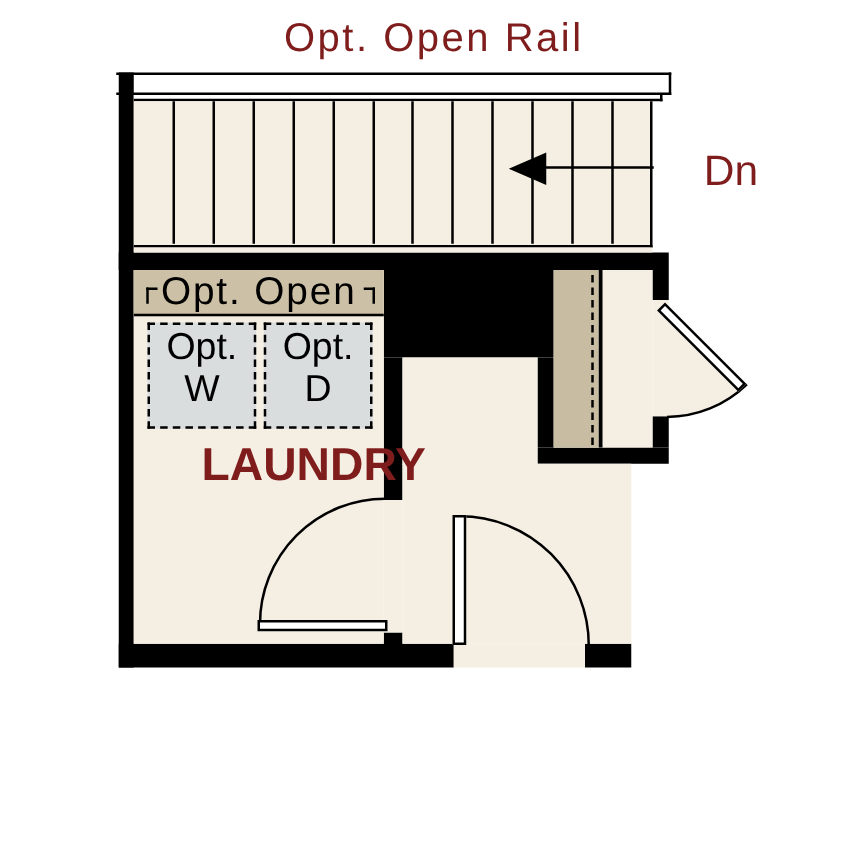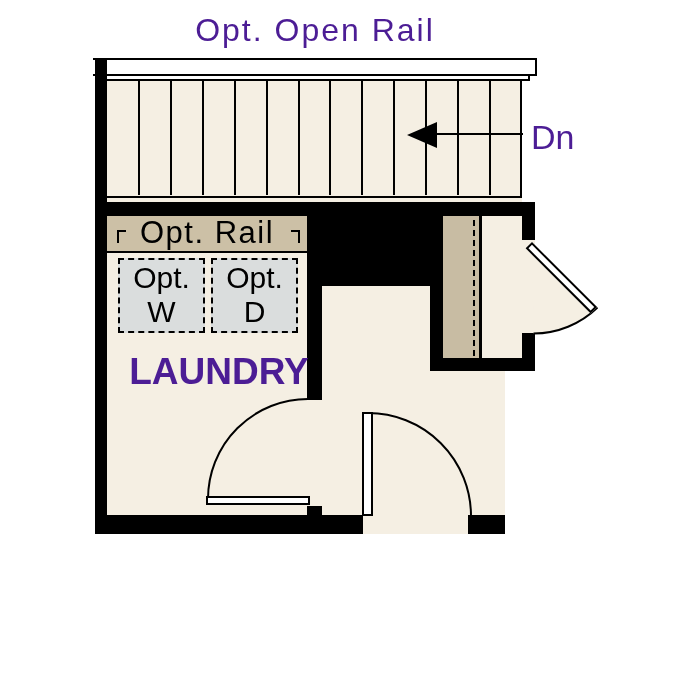--- a/index.html
+++ b/index.html
@@ -1,21 +1,21 @@
 <!DOCTYPE html>
 <html style="--wall: #000000; --floor: #F5EFE3; --cabinet: #CCC0A6; --closet-shelf: #C8BCA3; --appliance: #DADDDD; --background: #FFFFFF;"><head>
 <meta charset="utf-8">
 <style>
   html,body{margin:0;padding:0;background:#fff;}
   #plan{position:relative;width:687px;height:687px;background:var(--background,#fff);
         font-family:"Liberation Sans","DejaVu Sans",sans-serif;overflow:hidden;}
   #plan div{position:absolute;box-sizing:border-box;}
   .wall{background:var(--wall,#000);}
   .floor{background:var(--floor,#F5EFE3);}
-  .lbl{color:#4c1d95;white-space:nowrap;}
+  .lbl{color:#7f1d1d;white-space:nowrap;margin-left:32px;}
 
   
   .rail-band1{left:93px;top:58px;width:444px;height:18px;background:#fff;
       border-top:2.5px solid #000;border-bottom:2.5px solid #000;border-right:2px solid #000;}
   .rail-band2{left:107px;top:76px;width:423px;height:5px;background:#fff;
       border-bottom:2px solid #000;border-right:2px solid #000;}
   .treads{left:107px;top:81px;width:415px;height:117px;background:var(--floor,#F5EFE3);
       border-bottom:2.5px solid #000;border-right:2.5px solid #000;}
   .tread-line{position:absolute;top:0;width:2px;height:114px;background:#000;}
   .treads-gap{left:107px;top:198px;width:415px;height:4px;}
@@ -51,21 +51,21 @@
   .shelf-line{left:479px;top:216px;width:2.5px;height:142px;background:#000;}
 
   
   .cabs{left:107px;top:216px;width:200px;height:37px;background:var(--cabinet,#CCC0A6);
       border-bottom:2.5px solid #000;text-align:center;font-size:31px;letter-spacing:1.5px;
       line-height:34px;color:#000;}
   .corner-l{left:117px;top:230px;width:9px;height:13px;border-top:2px solid #000;border-left:2px solid #000;}
   .corner-r{left:291px;top:230px;width:9px;height:13px;border-top:2px solid #000;border-right:2px solid #000;}
 
   
-  .appl{top:258px;width:87px;height:75px;background:var(--appliance,#DADDDD);
+  .appl{top:258px;width:87px;height:85px;background:var(--appliance,#DADDDD);
       border:2px dashed #000;text-align:center;font-size:30px;line-height:34px;padding-top:1px;color:#000;}
   .appl-w{left:118px;} .appl-d{left:211px;}
 
   .laundry-label{left:107px;top:351px;width:224px;text-align:center;
       font-weight:bold;font-size:37px;}
 
   
   .leaf{background:#fff;border:2px solid #000;}
   .leaf-laundry{left:206px;top:496px;width:104px;height:9px;}
   .leaf-hall{left:362px;top:412px;width:11px;height:104px;}
@@ -126,21 +126,21 @@
   <div class="floor f-hall-low"></div>
   <div class="floor f-closet"></div>
   <div class="floor f-closet-open"></div>
   <div class="floor f-bottom-gap"></div>
 
   <div class="shelf"></div>
   <div class="shelf-dash"></div>
   <div class="shelf-line"></div>
 
   <div class="cabs">
-    <span>Opt. Rail</span>
+    <span>Opt. Open</span>
   </div>
   <div class="corner-l"></div>
   <div class="corner-r"></div>
 
   <div class="appl appl-w">
     <span>Opt.</span><br>
     <span>W</span>
   </div>
   <div class="appl appl-d">
     <span>Opt.</span><br>

